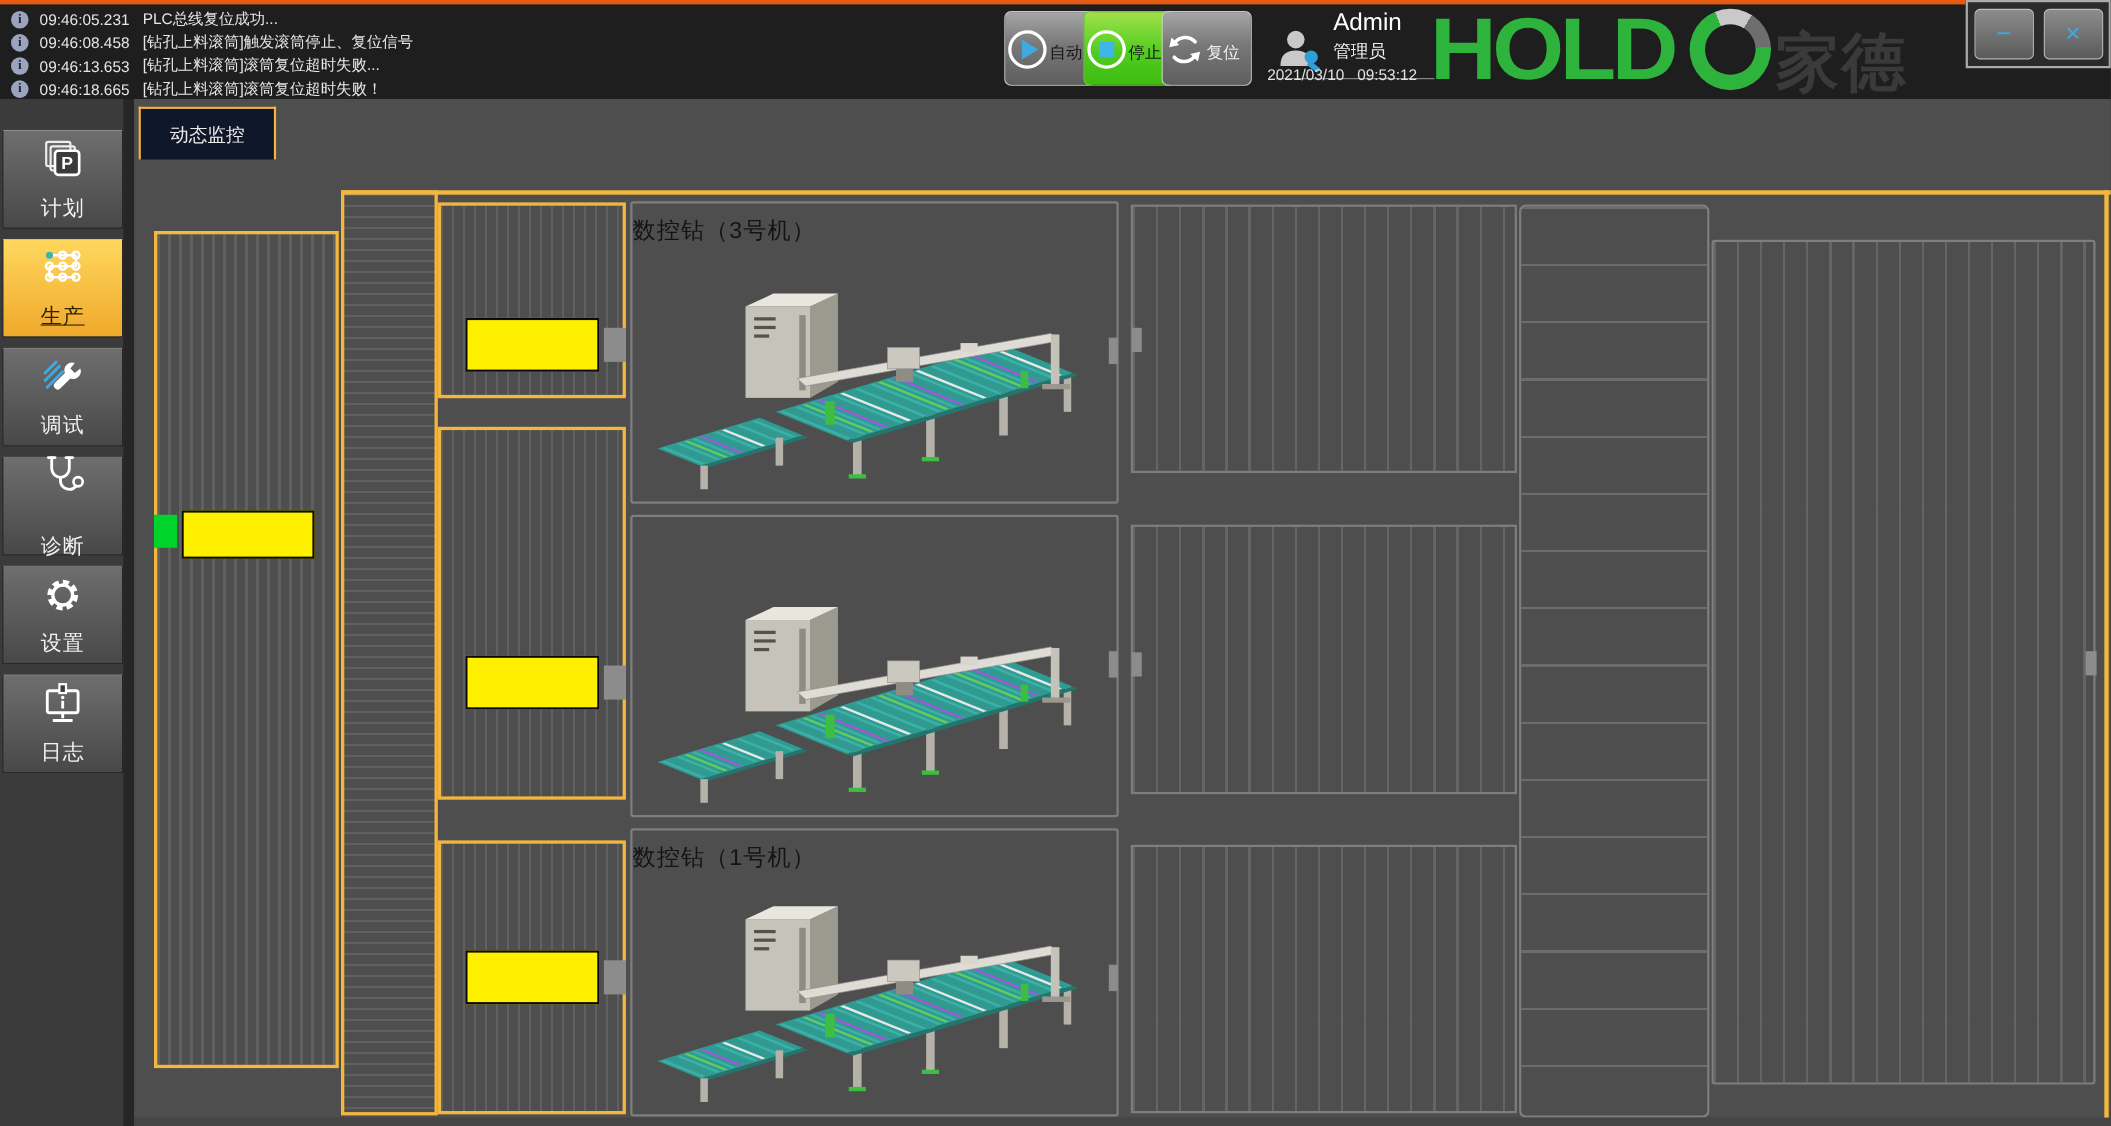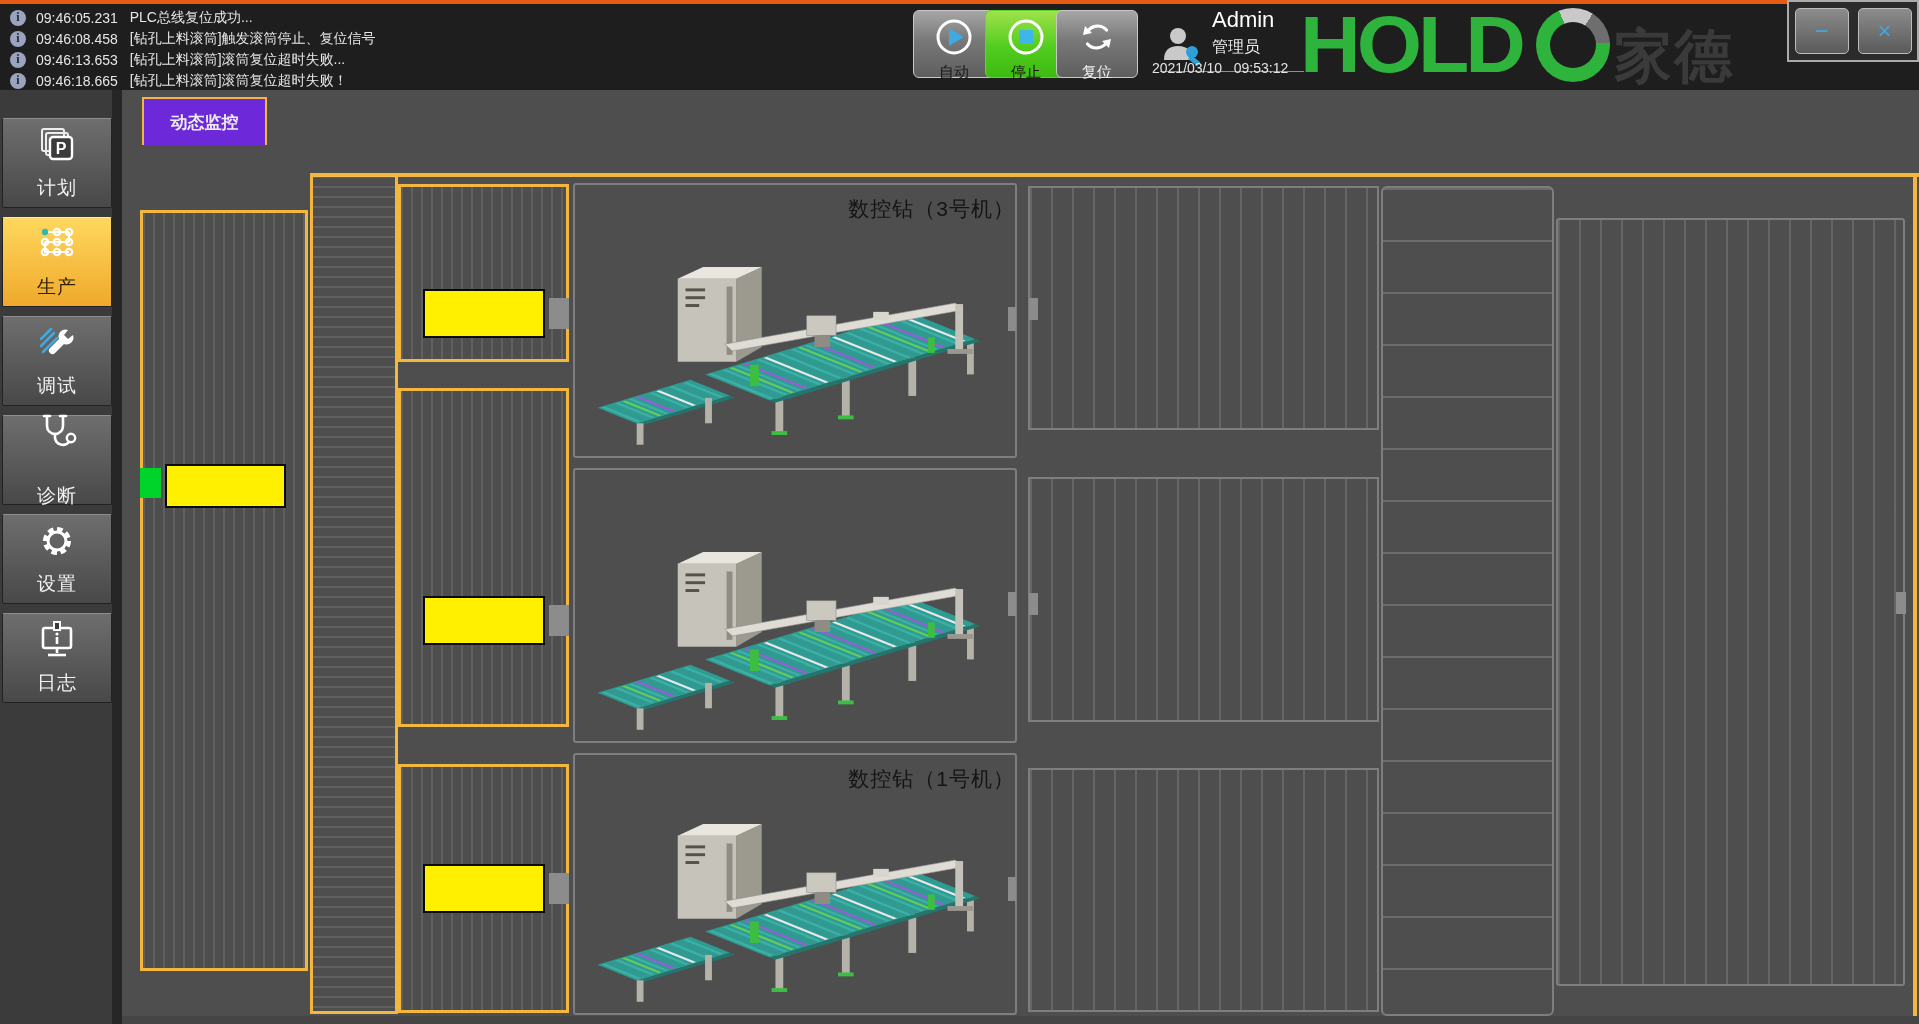--- a/index.html
+++ b/index.html
@@ -10,21 +10,21 @@
   #topbar{position:absolute;left:0;top:0;width:1919px;height:90px;background:#1E1E1E;}
   #top-orange{position:absolute;left:0;top:0;width:1787px;height:4px;background:#E55B13;}
   #log-area{position:absolute;left:10px;top:7px;width:900px;}
   .log-row{display:flex;align-items:center;height:21px;color:#E6E6E6;font-size:14px;white-space:nowrap;}
   .log-ico{display:inline-flex;align-items:center;justify-content:center;width:16px;height:16px;border-radius:50%;
            background:#9AA4BE;color:#1F2430;font-size:12px;font-weight:bold;margin-right:10px;flex:0 0 16px;font-family:"Liberation Serif",serif;}
   .log-time{margin-right:12px;}
   
   .ctl-btn{position:absolute;top:10px;width:82px;height:68px;border-radius:6px;border:1px solid #C8C8C8;
            background:linear-gradient(180deg,#A6A6A6 0%,#787878 45%,#5E5E5E 100%);
-           display:flex;flex-direction:column;align-items:center;justify-content:flex-start;padding-top:6px;cursor:pointer;}
+           display:flex;flex-direction:row;align-items:center;justify-content:flex-start;padding-top:6px;cursor:pointer;}
   .ctl-btn.green{background:linear-gradient(180deg,#9FE24A 0%,#52CC1F 55%,#3DBB12 100%);border-color:#62D42B;}
   .ctl-label{font-size:15px;color:#161616;margin-top:2px;}
   .ctl-label.light{color:#F0F0F0;}
   #btn-auto{left:913px;} #btn-stop{left:985px;} #btn-reset{left:1056px;}
   
   #user-block{position:absolute;left:1150px;top:4px;width:160px;height:84px;color:#FFF;}
   #user-name{position:absolute;left:62px;top:3px;font-size:22px;color:#FFFFFF;}
   #user-role{position:absolute;left:62px;top:33px;font-size:16px;color:#EFEFEF;}
   #user-divider{position:absolute;left:10px;top:67px;width:144px;height:1px;background:#8F8F8F;}
   #user-datetime{position:absolute;left:2px;top:56px;font-size:14px;color:#E2E2E2;white-space:nowrap;}
@@ -42,47 +42,47 @@
            color:#3FA9E0;font-size:24px;display:flex;align-items:center;justify-content:center;cursor:pointer;line-height:1;}
 
   
   #sidebar{position:absolute;left:0;top:90px;width:112px;height:934px;background:#3B3B3B;}
   #side-sep{position:absolute;left:112px;top:90px;width:10px;height:934px;background:#262626;}
   .side-btn{position:absolute;left:2px;width:110px;height:90px;background:linear-gradient(180deg,#6E6E6E,#484848);
             border:1px solid #222;border-top:1px solid #8E8E8E;border-radius:2px;display:flex;flex-direction:column;
             align-items:center;justify-content:center;gap:6px;cursor:pointer;}
   .side-btn .lbl{color:#F2F2F2;font-size:19px;letter-spacing:1px;}
   .side-btn.active{background:linear-gradient(180deg,#FFD75E,#EFA92B);border-top-color:#FFE9A8;}
-  .side-btn.active .lbl{color:#332200;}
-
-  
-  #tab-active{position:absolute;left:142px;top:97px;width:125px;height:48px;background:#6d28d9;
+  .side-btn.active .lbl{color:#332200;text-decoration:underline;}
+
+  
+  #tab-active{position:absolute;left:126px;top:97px;width:125px;height:48px;background:#0f172a;
               border:2px solid #F3B73F;border-bottom:none;display:flex;align-items:center;justify-content:center;
-              color:#ECECEC;font-size:17px;cursor:pointer;z-index:3;font-weight:bold;}
+              color:#ECECEC;font-size:17px;cursor:pointer;z-index:3;}
   #tab-inactive{position:absolute;left:252px;top:99px;width:120px;height:46px;background:#343434;
                 display:flex;align-items:center;justify-content:center;color:#D8D8D8;font-size:17px;cursor:pointer;}
 
   
   #page{position:absolute;left:122px;top:90px;width:1797px;height:934px;background:#4E4E4E;}
   .ybox{position:absolute;border:3px solid #F3B73F;}
   .v10{background-image:repeating-linear-gradient(90deg,rgba(255,255,255,0.10) 0 2px,transparent 2px 10px);}
   .h10{background-image:repeating-linear-gradient(180deg,rgba(255,255,255,0.10) 0 2px,transparent 2px 10px);}
   .v21{background-image:repeating-linear-gradient(90deg,rgba(255,255,255,0.13) 0 2px,transparent 2px 21px);}
   .rows52{background-image:repeating-linear-gradient(180deg,rgba(255,255,255,0.17) 0 2px,transparent 2px 52px);}
   
   #cont-top{position:absolute;left:188px;top:83px;width:1728px;height:4px;background:#F3B73F;}
   #cont-right{position:absolute;left:1791px;top:83px;width:4px;height:851px;background:#F3B73F;}
   #bottom-strip{position:absolute;left:0px;top:926px;width:1797px;height:8px;background:#454545;}
 
   .yellow-block{position:absolute;background:#FFF000;border:2px solid #0A0A0A;}
   .green-block{position:absolute;background:#00D32A;}
   .gray-tab{position:absolute;background:#8C8C8C;}
 
   .machine-panel{position:absolute;left:451px;width:444px;border:2px solid #7E7E7E;border-radius:3px;}
-  .machine-title{position:absolute;left:0;top:10px;width:100%;text-align:right;color:#141414;font-size:21px;letter-spacing:1px;}
+  .machine-title{position:absolute;left:0;top:10px;width:100%;text-align:left;color:#141414;font-size:21px;letter-spacing:1px;}
   .machine-art{position:absolute;left:5px;bottom:4px;width:430px;height:205px;}
 
   .mid-seg{position:absolute;left:906px;width:351px;border:2px solid #7E7E7E;}
 
   #rows-col{position:absolute;left:1259px;top:96px;width:173px;height:830px;border:2px solid #7E7E7E;border-radius:6px;}
   #right-panel{position:absolute;left:1434px;top:128px;width:349px;height:768px;border:2px solid #7E7E7E;border-radius:3px;}
 </style>
 </head>
 <body>
 

